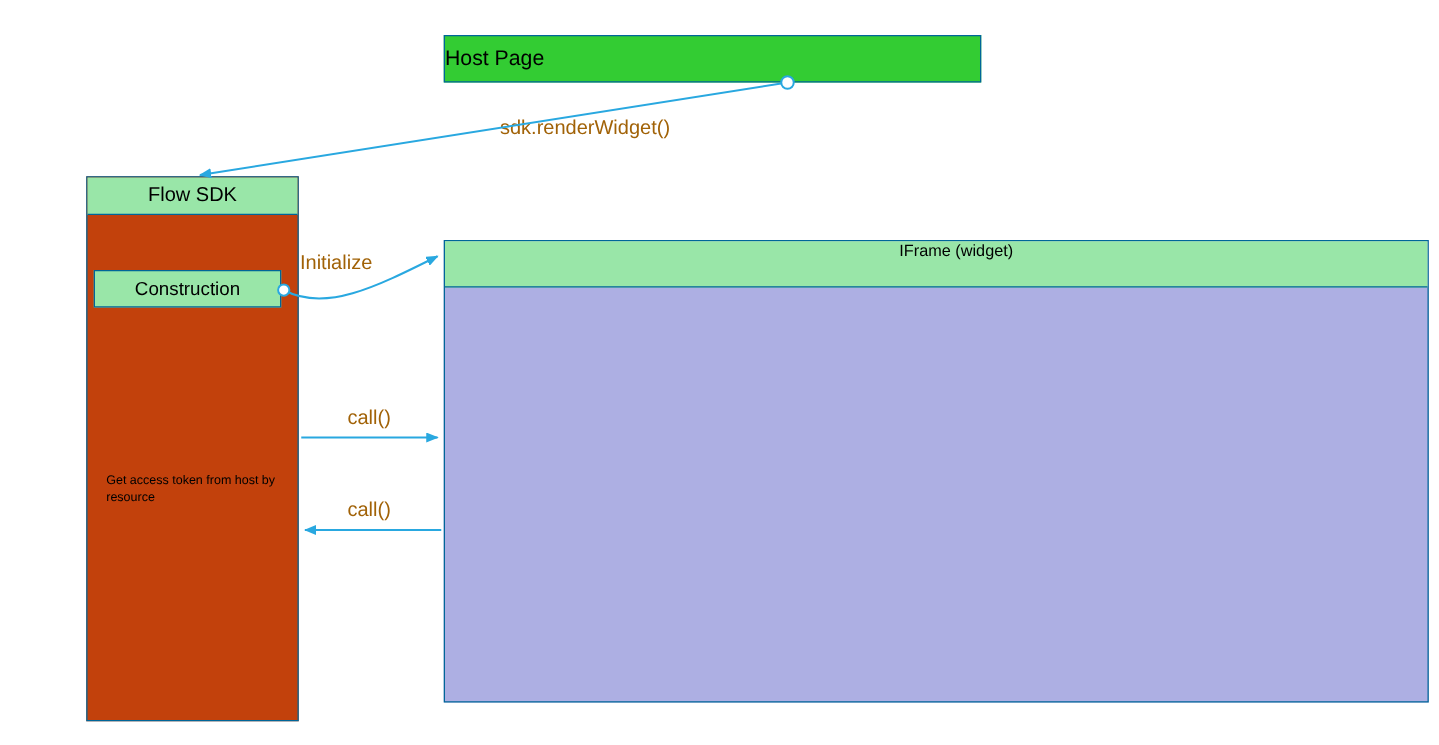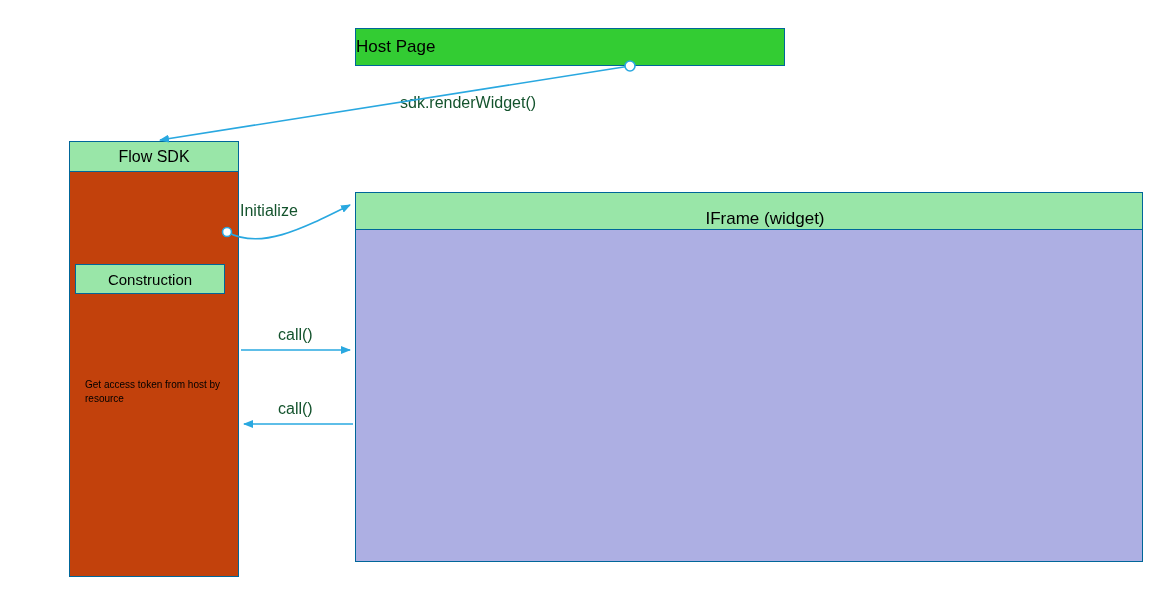--- a/index.html
+++ b/index.html
@@ -53,21 +53,20 @@
     left: 5px;
     top: 74px;
     width: 150px;
     height: 30px;
     background: #99e6a8;
     border: 1.5px solid #006699;
     display: flex;
     align-items: center;
     justify-content: center;
     font-size: 15px;
-    margin-top: 48px;
   }
   .token-text {
     position: absolute;
     left: 15px;
     top: 236px;
     width: 140px;
     font-size: 10px;
     line-height: 1.35;
   }
   .iframe-box {
@@ -77,29 +76,29 @@
     height: 370px;
     background: #adafe3;
   }
   .iframe-header {
     position: absolute;
     left: 0; top: 0; right: 0;
     height: 37px;
     background: #99e6a8;
     border-bottom: 1.5px solid #006699;
     display: flex;
-    align-items: flex-end;
+    align-items: flex-start;
     justify-content: center;
-    font-size: 17px;
+    font-size: 13px;
     padding-left: 32px;
   }
   .label {
     position: absolute;
     font-size: 16px;
-    color: #14532d;
+    color: #a16207;
     white-space: nowrap;
   }
   svg.overlay {
     position: absolute;
     left: 0;
     top: 0;
     width: 1151px;
     height: 596px;
     pointer-events: none;
   }

